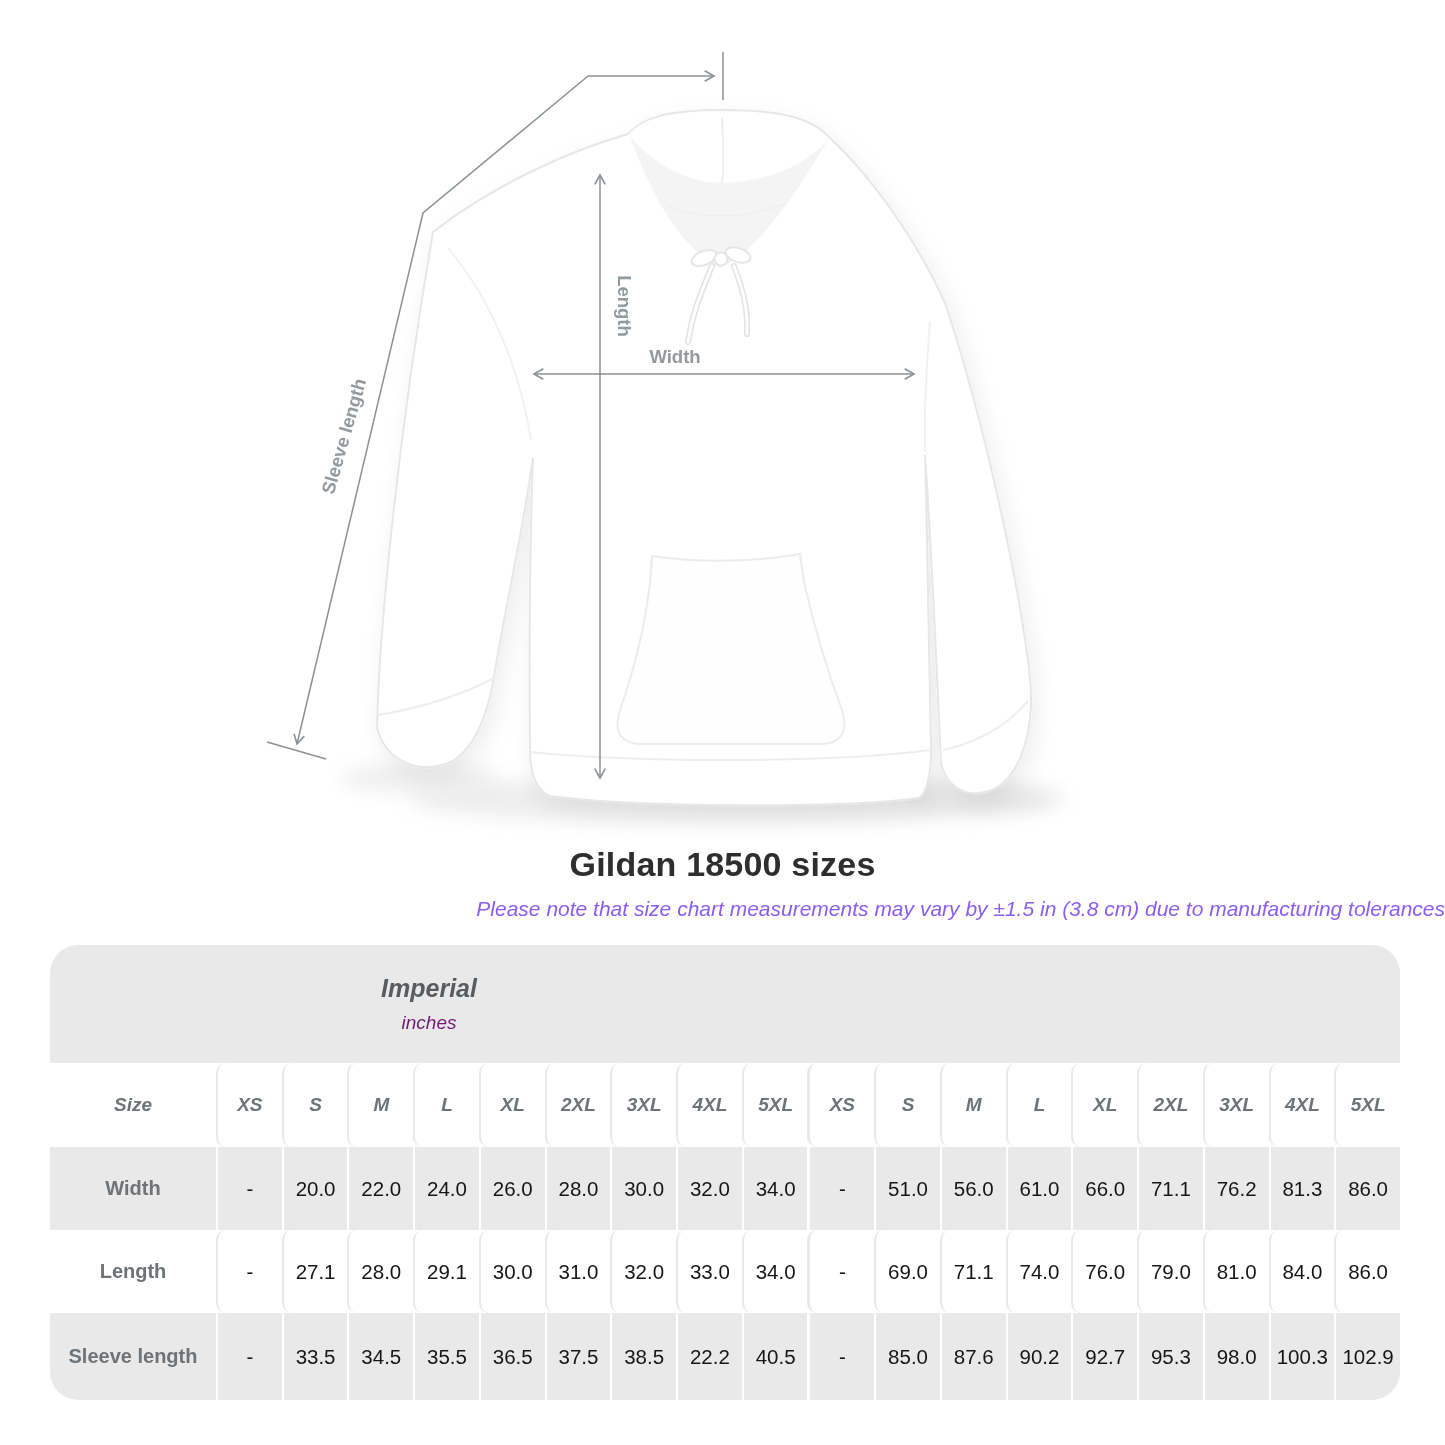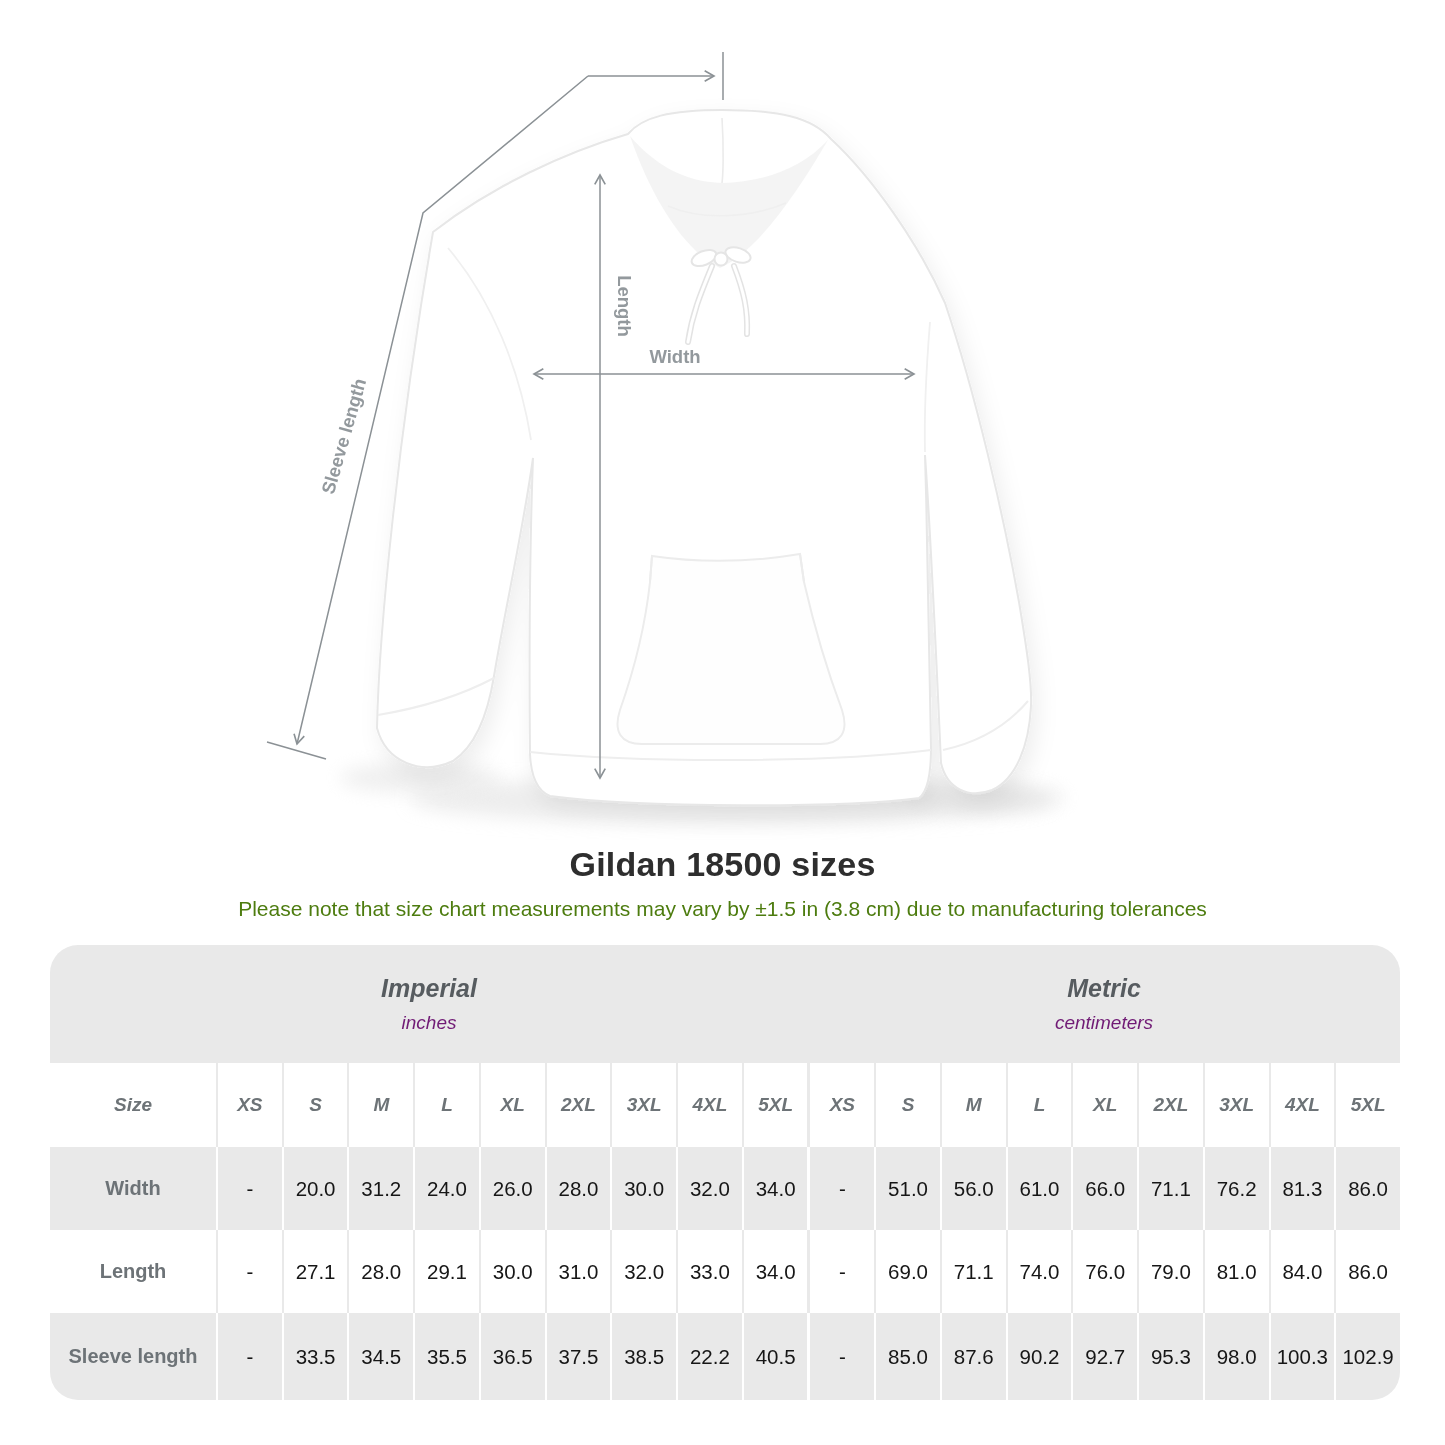--- a/index.html
+++ b/index.html
@@ -6,22 +6,22 @@
   html,body { width:1445px; height:1445px; background:#ffffff; overflow:hidden;
               font-family:"Liberation Sans","DejaVu Sans",sans-serif; }
   #stage { position:relative; width:1445px; height:1445px; background:#fff; }
 
   
   #hero { position:absolute; left:0; top:0; width:1445px; height:840px; }
 
   
   .page-title { position:absolute; top:845px; left:0; width:1445px; text-align:center;
                 font-size:34px; font-weight:bold; color:#2e2e2e; letter-spacing:.2px; }
-  .page-subtitle { position:absolute; top:897px; left:0; width:1445px; text-align:center;
-                   font-size:21px; color:#4d7c0f; }
+  .page-subtitle { position:absolute; top:897px; left:0; width:1445px; text-align:right;
+                   font-size:21px; font-style:italic; color:#8b5cf6; }
 
   
   .size-table { position:absolute; left:50px; top:945px; width:1350px;
                 border-radius:28px; overflow:hidden; }
   .band { display:flex; background:#e9e9e9; height:118px; }
   .sec { display:flex; flex-direction:column; justify-content:center; align-items:center; gap:9px; }
   .sec-imperial { width:758px; }
   .sec-metric { width:592px; }
   .sec-title { font-size:25px; font-weight:bold; font-style:italic; color:#575c60; }
   .sec-unit  { font-size:19px; font-style:italic; color:#701a75; }
@@ -33,21 +33,21 @@
   .trow:last-child { height:87px; }
 
   .cell { flex:1 1 0; display:flex; align-items:center; justify-content:center; }
   .label-col { flex:0 0 166px; }
   .head { font-size:19px; font-weight:bold; color:#6d7377;font-style:italic; }
   .row-label { font-size:20px; font-weight:bold; color:#6d7377; }
   .val { font-size:20.5px; color:#161616; }
 
   
   #sizes-row .cell + .cell,
-  .white-row .cell + .cell { border-left:2px solid #e9e9e9; }
+  .white-row .cell + .cell { border-left:2px solid #e9e9e9;border-radius:10px; }
   .gray-row .cell + .cell  { border-left:2px solid #ffffff; }
   .cell.metric-start { border-left-width:3px !important; }
 </style>
 </head>
 <body>
 
 <div id="stage">
 
   <svg id="hero" viewBox="0 0 1445 840" xmlns="http://www.w3.org/2000/svg">
     <defs>
@@ -146,24 +146,20 @@
   <div class="page-title">Gildan 18500 sizes</div>
   <div class="page-subtitle">Please note that size chart measurements may vary by ±1.5 in (3.8 cm) due to manufacturing tolerances</div>
 
   <div class="size-table">
 
     <div class="band">
       <div class="sec sec-imperial">
         <div class="sec-title">Imperial</div>
         <div class="sec-unit">inches</div>
       </div>
-      <div class="sec sec-metric">
-        <div class="sec-title">Metric</div>
-        <div class="sec-unit">centimeters</div>
-      </div>
     </div>
 
     <div class="trow" id="sizes-row">
       <div class="cell label-col head">Size</div>
 
     <div class="cell head">XS</div>
         <div class="cell head">S</div>
         <div class="cell head">M</div>
         <div class="cell head">L</div>
         <div class="cell head">XL</div>
@@ -181,21 +177,21 @@
         <div class="cell head">4XL</div>
         <div class="cell head">5XL</div>
       </div>
 
     <div id="rows-container">
 
     <div class="trow gray-row">
           <div class="cell label-col row-label">Width</div>
           <div class="cell val">-</div>
           <div class="cell val">20.0</div>
-          <div class="cell val">31.2</div>
+          <div class="cell val">22.0</div>
           <div class="cell val">24.0</div>
           <div class="cell val">26.0</div>
           <div class="cell val">28.0</div>
           <div class="cell val">30.0</div>
           <div class="cell val">32.0</div>
           <div class="cell val">34.0</div>
           <div class="cell val metric-start">-</div>
           <div class="cell val">51.0</div>
           <div class="cell val">56.0</div>
           <div class="cell val">61.0</div>

